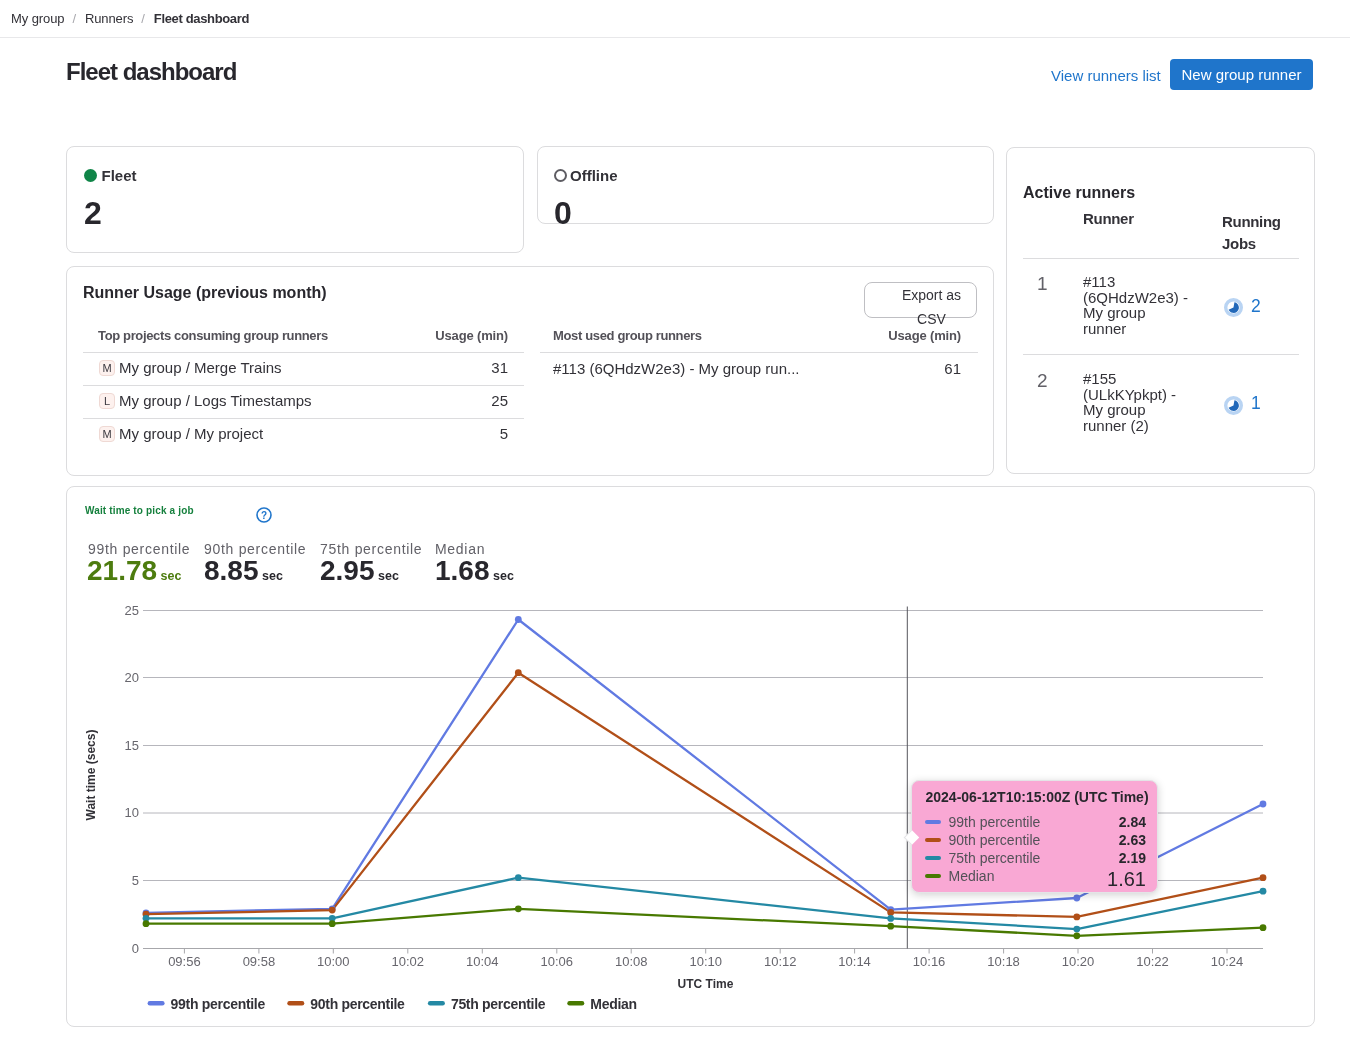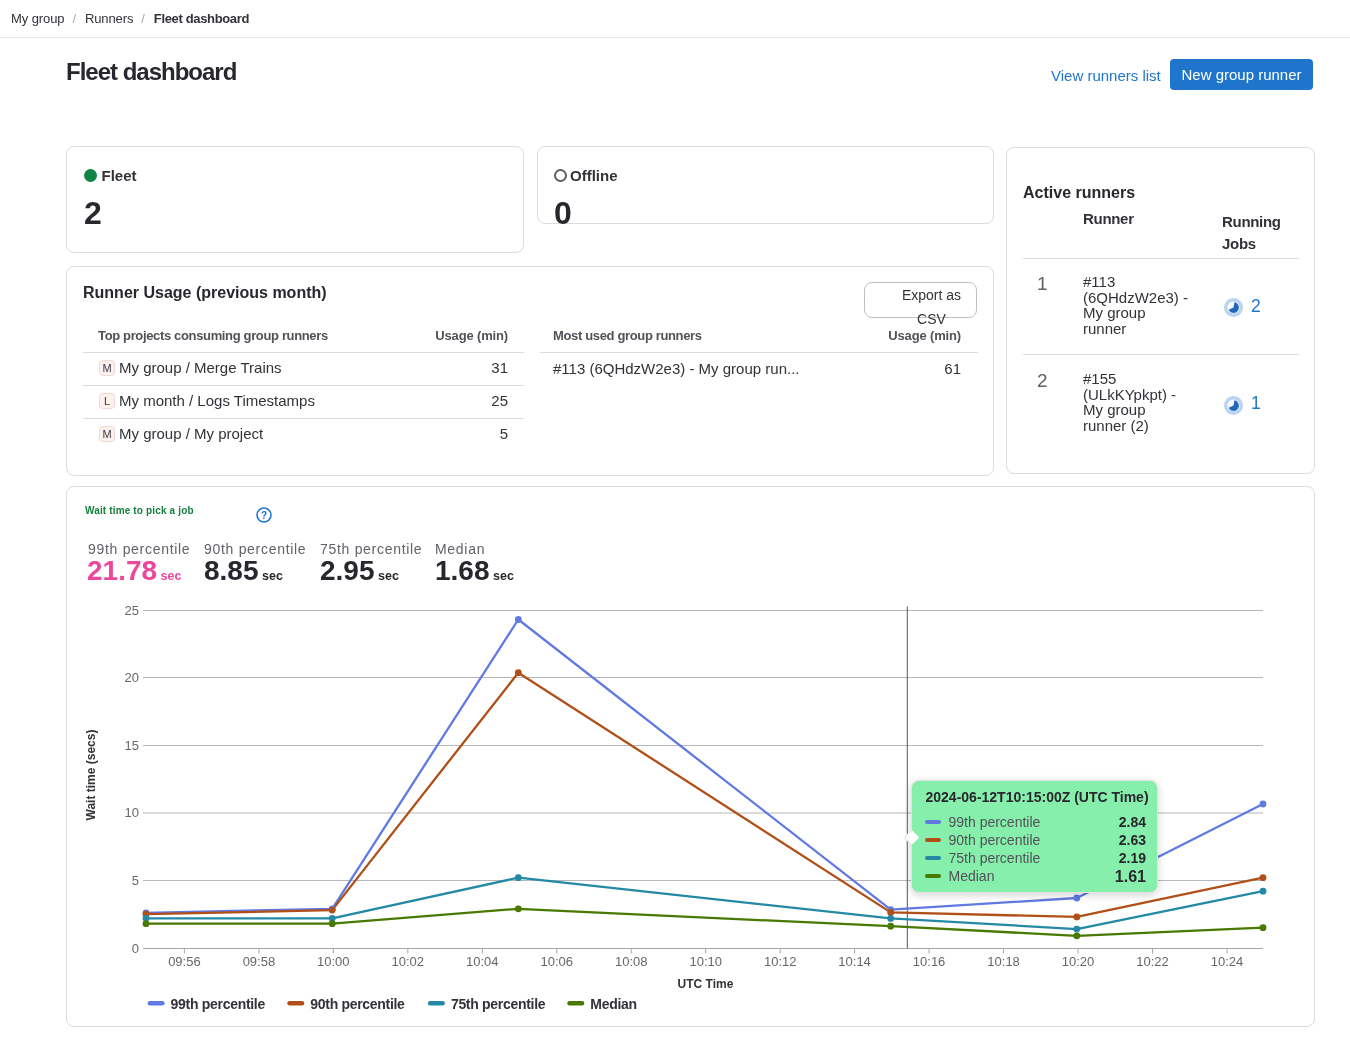--- a/index.html
+++ b/index.html
@@ -39,21 +39,21 @@
 
     <div class="abs" style="left:16px; top:59px; width:441px;">
       <div class="abs" style="left:15px; top:1.5px; font-size:13px; letter-spacing:-0.35px; font-weight:bold; color:#535158;">Top projects consuming group runners</div>
       <div class="abs" style="right:16px; top:1.5px; font-size:13px; letter-spacing:-0.15px; font-weight:bold; color:#535158;">Usage (min)</div>
       <div class="abs" style="left:0; top:26px; width:441px; height:1px; background:#dcdcde;"></div>
       <div class="abs" style="left:16px; top:33.5px; width:16px; height:16px; background:#fdf1ee; border:1px solid #efd9d4; border-radius:4px; font-size:11px; line-height:15px; text-align:center; color:#3a383f;">M</div>
       <div class="abs" style="left:36px; top:32.5px; font-size:15px;">My group / Merge Trains</div>
       <div class="abs" style="right:16px; top:32.5px; font-size:15px;">31</div>
       <div class="abs" style="left:0; top:59px; width:441px; height:1px; background:#dcdcde;"></div>
       <div class="abs" style="left:16px; top:66.5px; width:16px; height:16px; background:#fdf1ee; border:1px solid #efd9d4; border-radius:4px; font-size:11px; line-height:15px; text-align:center; color:#3a383f;">L</div>
-      <div class="abs" style="left:36px; top:65.5px; font-size:15px;">My month / Logs Timestamps</div>
+      <div class="abs" style="left:36px; top:65.5px; font-size:15px;">My group / Logs Timestamps</div>
       <div class="abs" style="right:16px; top:65.5px; font-size:15px;">25</div>
       <div class="abs" style="left:0; top:92px; width:441px; height:1px; background:#dcdcde;"></div>
       <div class="abs" style="left:16px; top:99.5px; width:16px; height:16px; background:#fdf1ee; border:1px solid #efd9d4; border-radius:4px; font-size:11px; line-height:15px; text-align:center; color:#3a383f;">M</div>
       <div class="abs" style="left:36px; top:98.5px; font-size:15px;">My group / My project</div>
       <div class="abs" style="right:16px; top:98.5px; font-size:15px;">5</div>
     </div>
 
     <div class="abs" style="left:473px; top:59px; width:438px;">
       <div class="abs" style="left:13px; top:1.5px; font-size:13px; letter-spacing:-0.35px; font-weight:bold; color:#535158;">Most used group runners</div>
       <div class="abs" style="right:17px; top:1.5px; font-size:13px; letter-spacing:-0.15px; font-weight:bold; color:#535158;">Usage (min)</div>
@@ -92,21 +92,21 @@
   </div>
 
   <div class="card" style="left:66px; top:486px; width:1249px; height:541px;">
     <div class="abs" style="left:18px; top:17.5px; font-size:10px; letter-spacing:0.15px; font-weight:bold; color:#15803d;">Wait time to pick a job</div>
     <svg class="abs" style="left:189px; top:20px;" width="16" height="16" viewBox="0 0 16 16" fill="none">
       <circle cx="8" cy="8" r="7" stroke="#1f75cb" stroke-width="1.6"></circle>
       <text x="8" y="11.6" text-anchor="middle" font-size="10" font-weight="bold" fill="#1f75cb" font-family="Liberation Sans">?</text>
     </svg>
 
     <div class="abs" style="left:21px; top:54px; font-size:14px; letter-spacing:0.7px; color:#626168;">99th percentile</div>
-    <div class="abs" style="left:20px; top:68px; font-size:28px; font-weight:bold; color:#ec4899; ">21.78<span style="font-size:12.5px; letter-spacing:normal;"> sec</span></div>
+    <div class="abs" style="left:20px; top:68px; font-size:28px; font-weight:bold; color:#4d7c0f; ">21.78<span style="font-size:12.5px; letter-spacing:normal;"> sec</span></div>
     <div class="abs" style="left:137px; top:54px; font-size:14px; letter-spacing:0.7px; color:#626168;">90th percentile</div>
     <div class="abs" style="left:137px; top:68px; font-size:28px; font-weight:bold; color:#28272d; ">8.85<span style="font-size:12.5px; letter-spacing:normal;"> sec</span></div>
     <div class="abs" style="left:253px; top:54px; font-size:14px; letter-spacing:0.7px; color:#626168;">75th percentile</div>
     <div class="abs" style="left:253px; top:68px; font-size:28px; font-weight:bold; color:#28272d; ">2.95<span style="font-size:12.5px; letter-spacing:normal;"> sec</span></div>
     <div class="abs" style="left:368px; top:54px; font-size:14px; letter-spacing:0.7px; color:#626168;">Median</div>
     <div class="abs" style="left:368px; top:68px; font-size:28px; font-weight:bold; color:#28272d; ">1.68<span style="font-size:12.5px; letter-spacing:normal;"> sec</span></div>
 
     <svg class="abs" style="left:-1px; top:-1px;" width="1248" height="540" viewBox="0 0 1248 540">
     <line x1="77" y1="394.5" x2="1197" y2="394.5" stroke="#b6b6bc" stroke-width="1"></line>
     <line x1="77" y1="327" x2="1197" y2="327" stroke="#b6b6bc" stroke-width="1"></line>
@@ -185,30 +185,30 @@
     <text x="104.6" y="522.5" font-size="14" font-weight="bold" letter-spacing="-0.3" fill="#333238">99th percentile</text>
     <rect x="221.3" y="515" width="17" height="4.5" rx="2.2" fill="#b14f18"></rect>
     <text x="244.3" y="522.5" font-size="14" font-weight="bold" letter-spacing="-0.3" fill="#333238">90th percentile</text>
     <rect x="361.9" y="515" width="17" height="4.5" rx="2.2" fill="#2489a4"></rect>
     <text x="384.9" y="522.5" font-size="14" font-weight="bold" letter-spacing="-0.3" fill="#333238">75th percentile</text>
     <rect x="501.3" y="515" width="17" height="4.5" rx="2.2" fill="#487900"></rect>
     <text x="524.3" y="522.5" font-size="14" font-weight="bold" letter-spacing="-0.3" fill="#333238">Median</text>
     </svg>
   </div>
 
-  <div class="abs" style="left:911px; top:780px; width:247px; height:113px; background:#86efac; border:1px solid #e4e4e7; border-radius:8px; box-shadow:0 2px 8px rgba(0,0,0,0.18); z-index:5;">
+  <div class="abs" style="left:911px; top:780px; width:247px; height:113px; background:#f9a8d4; border:1px solid #e4e4e7; border-radius:8px; box-shadow:0 2px 8px rgba(0,0,0,0.18); z-index:5;">
     <div class="abs" style="left:-6px; top:51px; width:11px; height:11px; background:#fff; border-left:1px solid #e4e4e7; border-bottom:1px solid #e4e4e7; transform:rotate(45deg);"></div>
     <div class="abs" style="left:13.5px; top:7.5px; font-size:14px; font-weight:bold; color:#28272d;">2024-06-12T10:15:00Z (UTC Time)</div>
     <div class="abs" style="left:12.5px; top:38.5px; width:16px; height:4.5px; border-radius:2px; background:#617ae2;"></div>
     <div class="abs" style="left:36.5px; top:32.5px; font-size:14px; color:#535158;">99th percentile</div>
     <div class="abs" style="right:11px; top:32.5px; font-size:14px; font-weight:bold; color:#28272d;">2.84</div>
     <div class="abs" style="left:12.5px; top:56.5px; width:16px; height:4.5px; border-radius:2px; background:#b14f18;"></div>
     <div class="abs" style="left:36.5px; top:50.5px; font-size:14px; color:#535158;">90th percentile</div>
     <div class="abs" style="right:11px; top:50.5px; font-size:14px; font-weight:bold; color:#28272d;">2.63</div>
     <div class="abs" style="left:12.5px; top:74.5px; width:16px; height:4.5px; border-radius:2px; background:#2489a4;"></div>
     <div class="abs" style="left:36.5px; top:68.5px; font-size:14px; color:#535158;">75th percentile</div>
     <div class="abs" style="right:11px; top:68.5px; font-size:14px; font-weight:bold; color:#28272d;">2.19</div>
     <div class="abs" style="left:12.5px; top:92.5px; width:16px; height:4.5px; border-radius:2px; background:#487900;"></div>
     <div class="abs" style="left:36.5px; top:86.5px; font-size:14px; color:#535158;">Median</div>
-    <div class="abs" style="right:11px; top:86.5px; font-size:16px; font-weight:bold; color:#28272d;">1.61</div>
+    <div class="abs" style="right:11px; top:86.5px; font-size:20px; font-weight:normal; color:#28272d;">1.61</div>
   </div>
 
 </div>
 
 </body></html>

